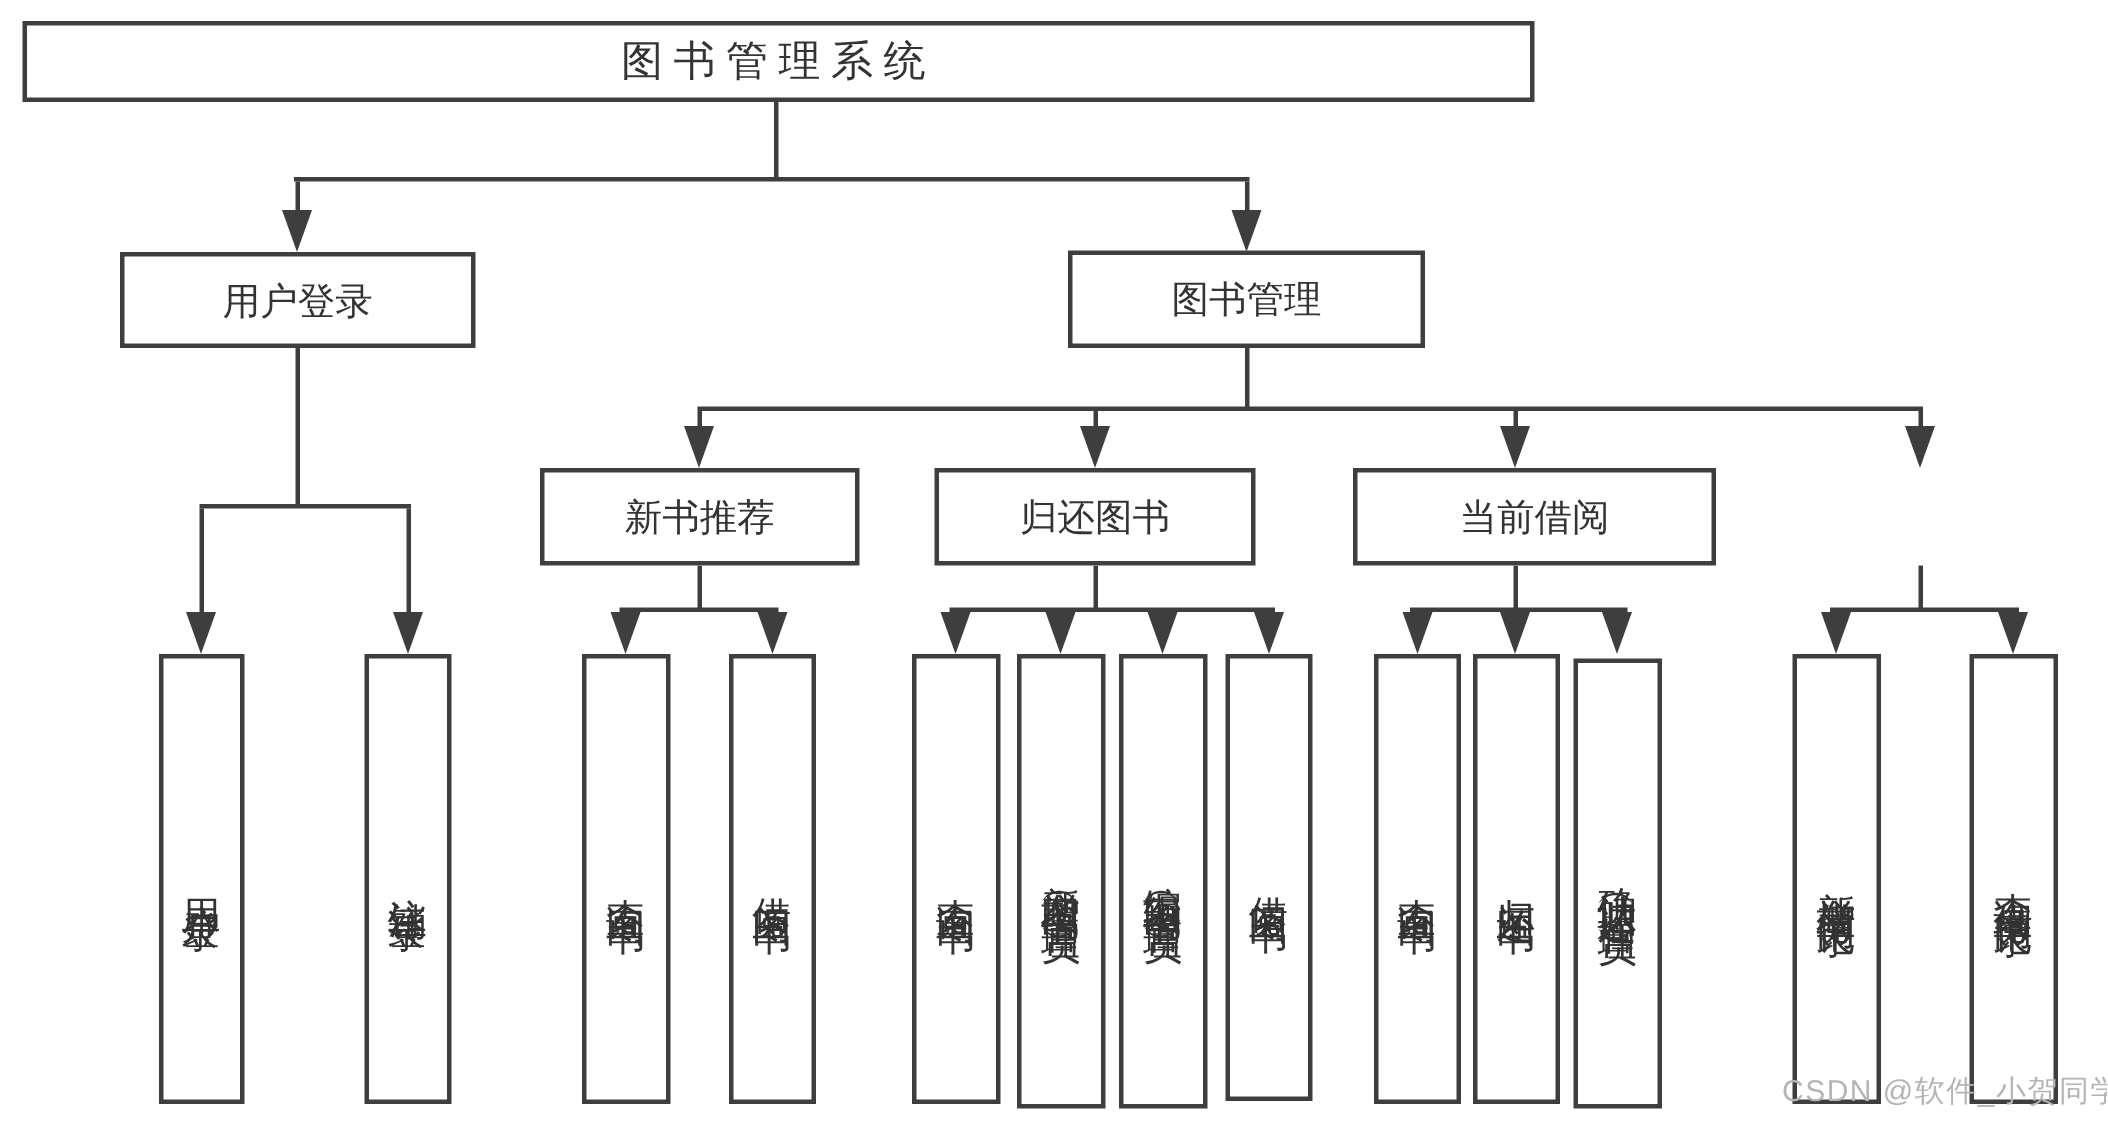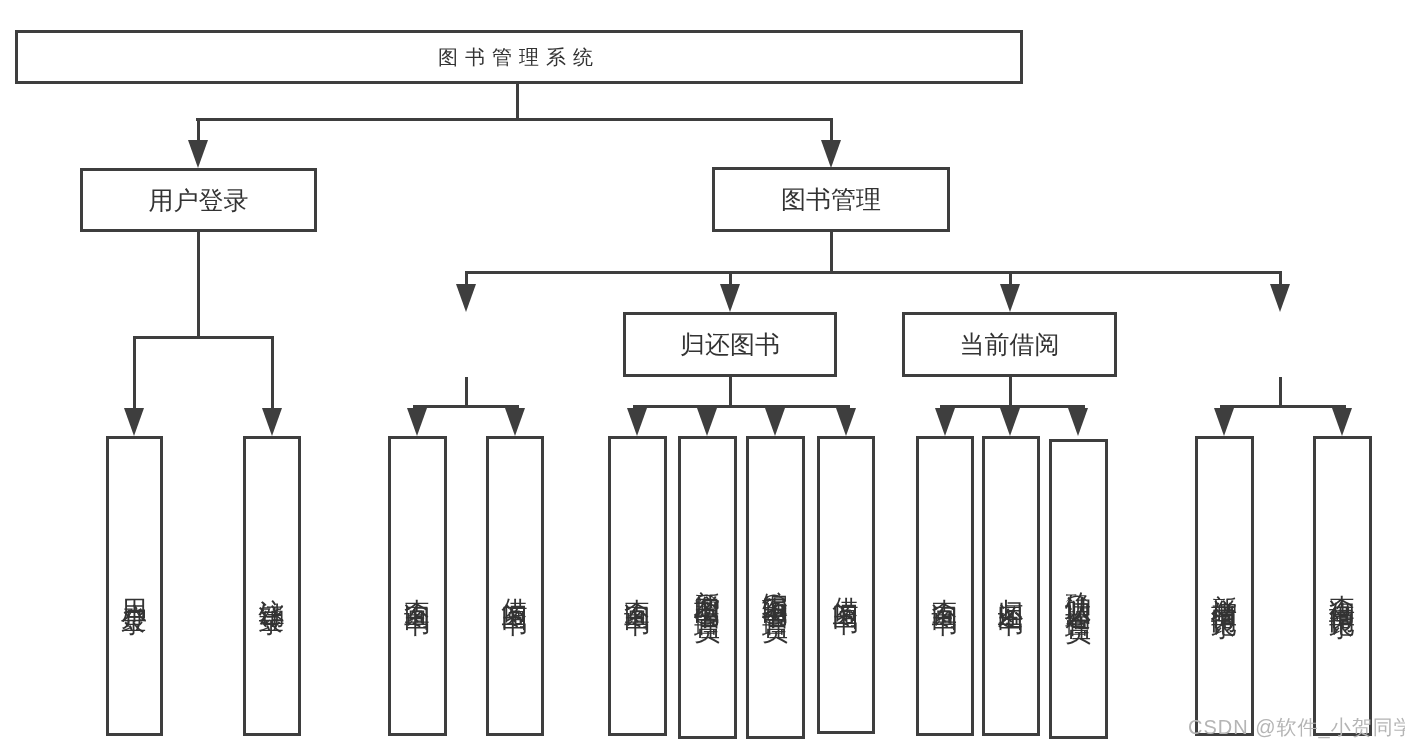--- a/index.html
+++ b/index.html
@@ -23,21 +23,21 @@
     box-sizing: border-box;
     border: 3px solid var(--line);
     background: var(--background);
     display: flex;
     align-items: center;
     justify-content: center;
     z-index: 2;
     text-align: center;
   }
   .hbox { font-size: 25px; }
-  .titlebox { font-size: 20px; letter-spacing: 7px; margin-top: 16px; }
+  .titlebox { font-size: 28px; letter-spacing: 7px; }
   .vbox {
     writing-mode: vertical-rl;
     text-orientation: mixed;
     font-size: 26px;
     letter-spacing: 4px;
     line-height: 1;
   }
   .vl { position: absolute; width: 3px; background: var(--line); z-index: 1; }
   .hl { position: absolute; height: 3px; background: var(--line); z-index: 1; }
   .tri {
@@ -87,22 +87,23 @@
   <div class="hl" style="left:465px; top:271px; width:817px;"></div>
   <div class="vl" style="left:465px; top:274px; height:12px;"></div>
   <div class="tri" style="left:456px; top:284px;"></div>
   <div class="vl" style="left:729px; top:274px; height:12px;"></div>
   <div class="tri" style="left:720px; top:284px;"></div>
   <div class="vl" style="left:1009px; top:274px; height:12px;"></div>
   <div class="tri" style="left:1000px; top:284px;"></div>
   <div class="vl" style="left:1279px; top:274px; height:12px;"></div>
   <div class="tri" style="left:1270px; top:284px;"></div>
 
+  <div class="box hbox" style="left:360px; top:312px; width:213px; height:65px;">新书推荐</div>
   <div class="box hbox" style="left:623px; top:312px; width:214px; height:65px;">归还图书</div>
-  <div class="box hbox" style="left:902px; top:312px; width:215px; height:65px;">当前借阅</div>
+  <div class="box hbox" style="left:902px; top:312px; width:242px; height:65px;">当前借阅</div>
 
   <div class="vl" style="left:465px; top:377px; height:31px;"></div>
   <div class="hl" style="left:413px; top:405px; width:106px;"></div>
   <div class="tri" style="left:407px; top:408px;"></div>
   <div class="tri" style="left:505px; top:408px;"></div>
 
   <div class="vl" style="left:729px; top:377px; height:31px;"></div>
   <div class="hl" style="left:633px; top:405px; width:217px;"></div>
   <div class="tri" style="left:627px; top:408px;"></div>
   <div class="tri" style="left:697px; top:408px;"></div>

